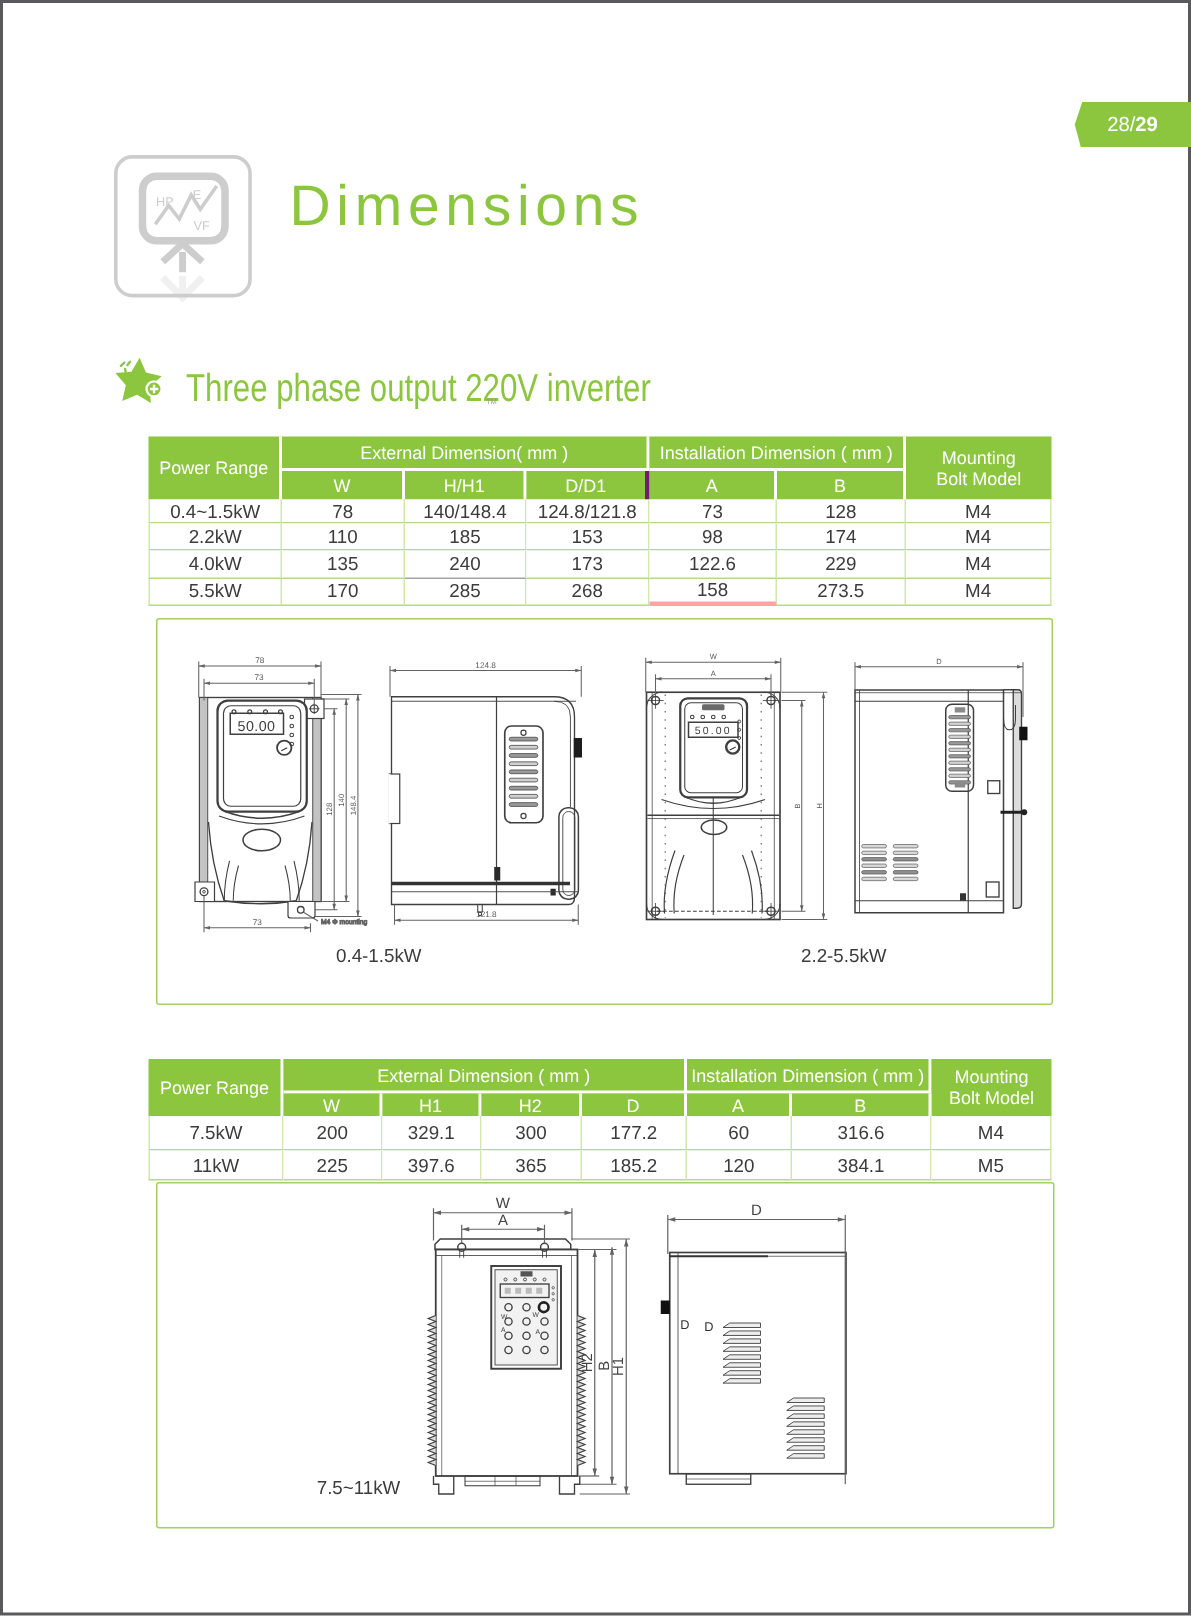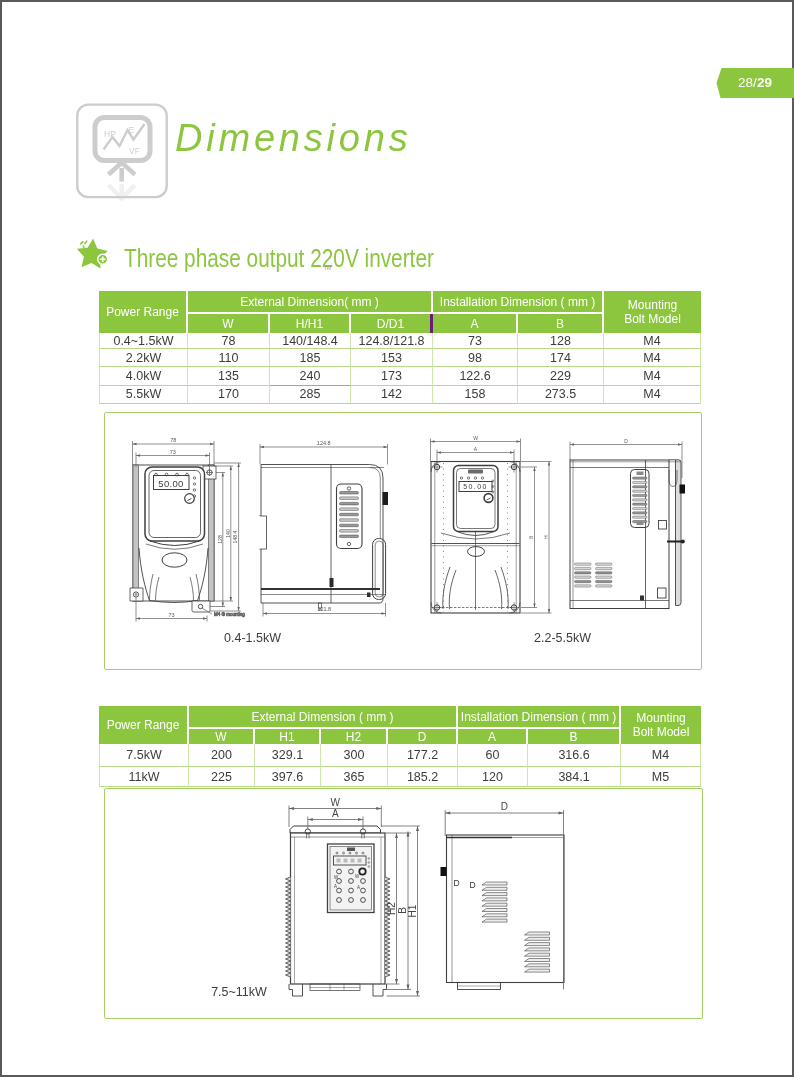--- a/index.html
+++ b/index.html
@@ -33,21 +33,21 @@
       <line x1="49.7" y1="84" x2="49.7" y2="95" stroke-width="4.6"></line>
     </g>
   </g>
   <g fill="#cdcdcd" font-family="Liberation Sans" font-size="8.5">
     <text x="32" y="37">HP</text>
     <text x="56.5" y="32.5">E</text>
     <text x="57" y="53.5">VF</text>
   </g>
 </svg>
 
-<div class="abs" style="left:175px;top:117px;font-size:38px;letter-spacing:3.8px;color:#8cc63f;font-style:italic;">Dimensions</div>
+<div class="abs" style="left:193px;top:117px;font-size:38px;letter-spacing:3.8px;color:#8cc63f;">Dimensions</div>
 
 <svg class="abs" style="left:74px;top:234px;" width="40" height="40" viewBox="0 0 40 40">
   <path d="M19.1 4.5 L23.3 14.4 L33.8 16.9 L25.7 23.9 L26.6 34.6 L17.4 29.1 L7.5 33.3 L9.9 22.8 L2.9 14.7 L13.6 13.8 Z" fill="#8cc63f"></path>
   <g stroke="#8cc63f" stroke-width="1.6" stroke-linecap="round">
     <line x1="6.6" y1="9.9" x2="8.9" y2="7.7"></line>
     <line x1="10.9" y1="9.4" x2="12.7" y2="7.2"></line>
     <line x1="9.4" y1="12" x2="9.8" y2="13.8"></line>
   </g>
   <circle cx="28.7" cy="25.3" r="5" fill="#8cc63f" stroke="#fff" stroke-width="1.5"></circle>
   <path d="M28.7 22.5 v5.6 M25.9 25.3 h5.6" stroke="#fff" stroke-width="1.6"></path>
@@ -107,22 +107,22 @@
     <td style="border-right:1px solid #cfe6ad;border-bottom:1px solid #a3a3a3;">240</td>
     <td style="border-right:1px solid #cfe6ad;border-bottom:1px solid #b6d98a;">173</td>
     <td style="border-right:1px solid #cfe6ad;border-bottom:1px solid #b6d98a;">122.6</td>
     <td style="border-right:1px solid #cfe6ad;border-bottom:1px solid #b6d98a;">229</td>
     <td style="border-right:1px solid #cfe6ad;border-bottom:1px solid #b6d98a;">M4</td>
   </tr>
   <tr style="height:18.5px;padding-left:45px;">
     <td style="border-left:1px solid #cfe6ad;border-right:1px solid #cfe6ad;border-bottom:1px solid #b6d98a;">5.5kW</td>
     <td style="border-right:1px solid #cfe6ad;border-bottom:1px solid #b6d98a;">170</td>
     <td style="border-right:1px solid #cfe6ad;border-bottom:1px solid #b6d98a;">285</td>
-    <td style="border-right:1px solid #cfe6ad;border-bottom:1px solid #b6d98a;">142</td>
-    <td style="border-right:1px solid #cfe6ad;border-bottom:1px solid #fca5a5;">158</td>
+    <td style="border-right:1px solid #cfe6ad;border-bottom:1px solid #b6d98a;">268</td>
+    <td style="border-right:1px solid #cfe6ad;border-bottom:3px solid #fca5a5;">158</td>
     <td style="border-right:1px solid #cfe6ad;border-bottom:1px solid #b6d98a;">273.5</td>
     <td style="border-right:1px solid #cfe6ad;border-bottom:1px solid #b6d98a;">M4</td>
   </tr>
   </tbody>
 </table>
 
 <div class="abs" style="left:104px;top:412px;width:596px;height:256px;border:1px solid #a6cf63;border-radius:2px;"></div>
 
 <svg id="dbox1" class="abs" style="left:104px;top:412px;" width="598" height="257" viewBox="104 412 598 257" fill="none">
 

